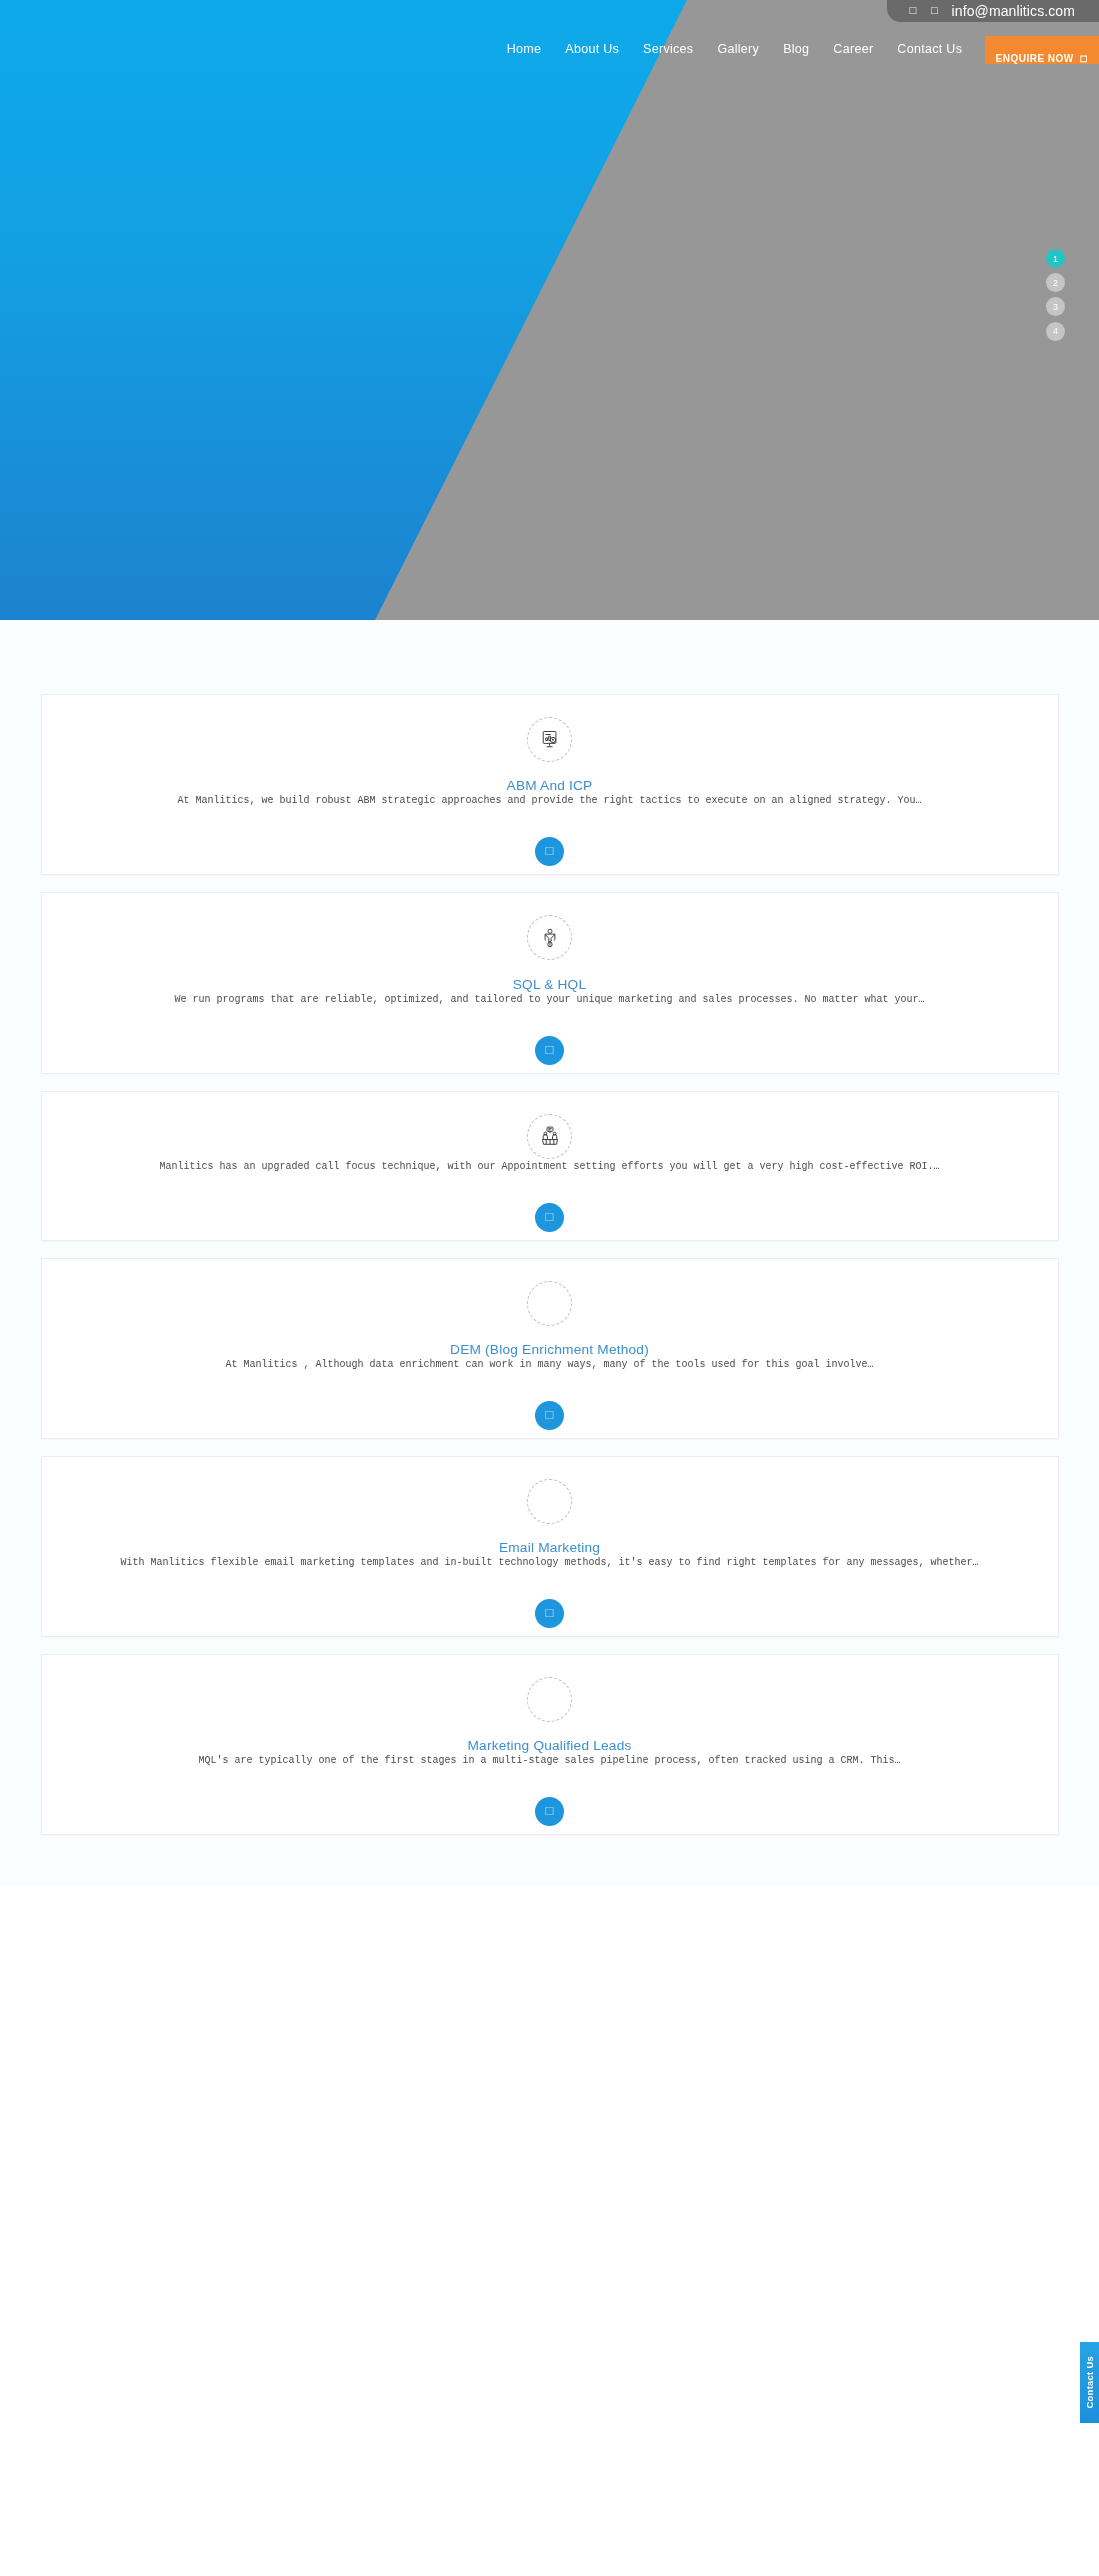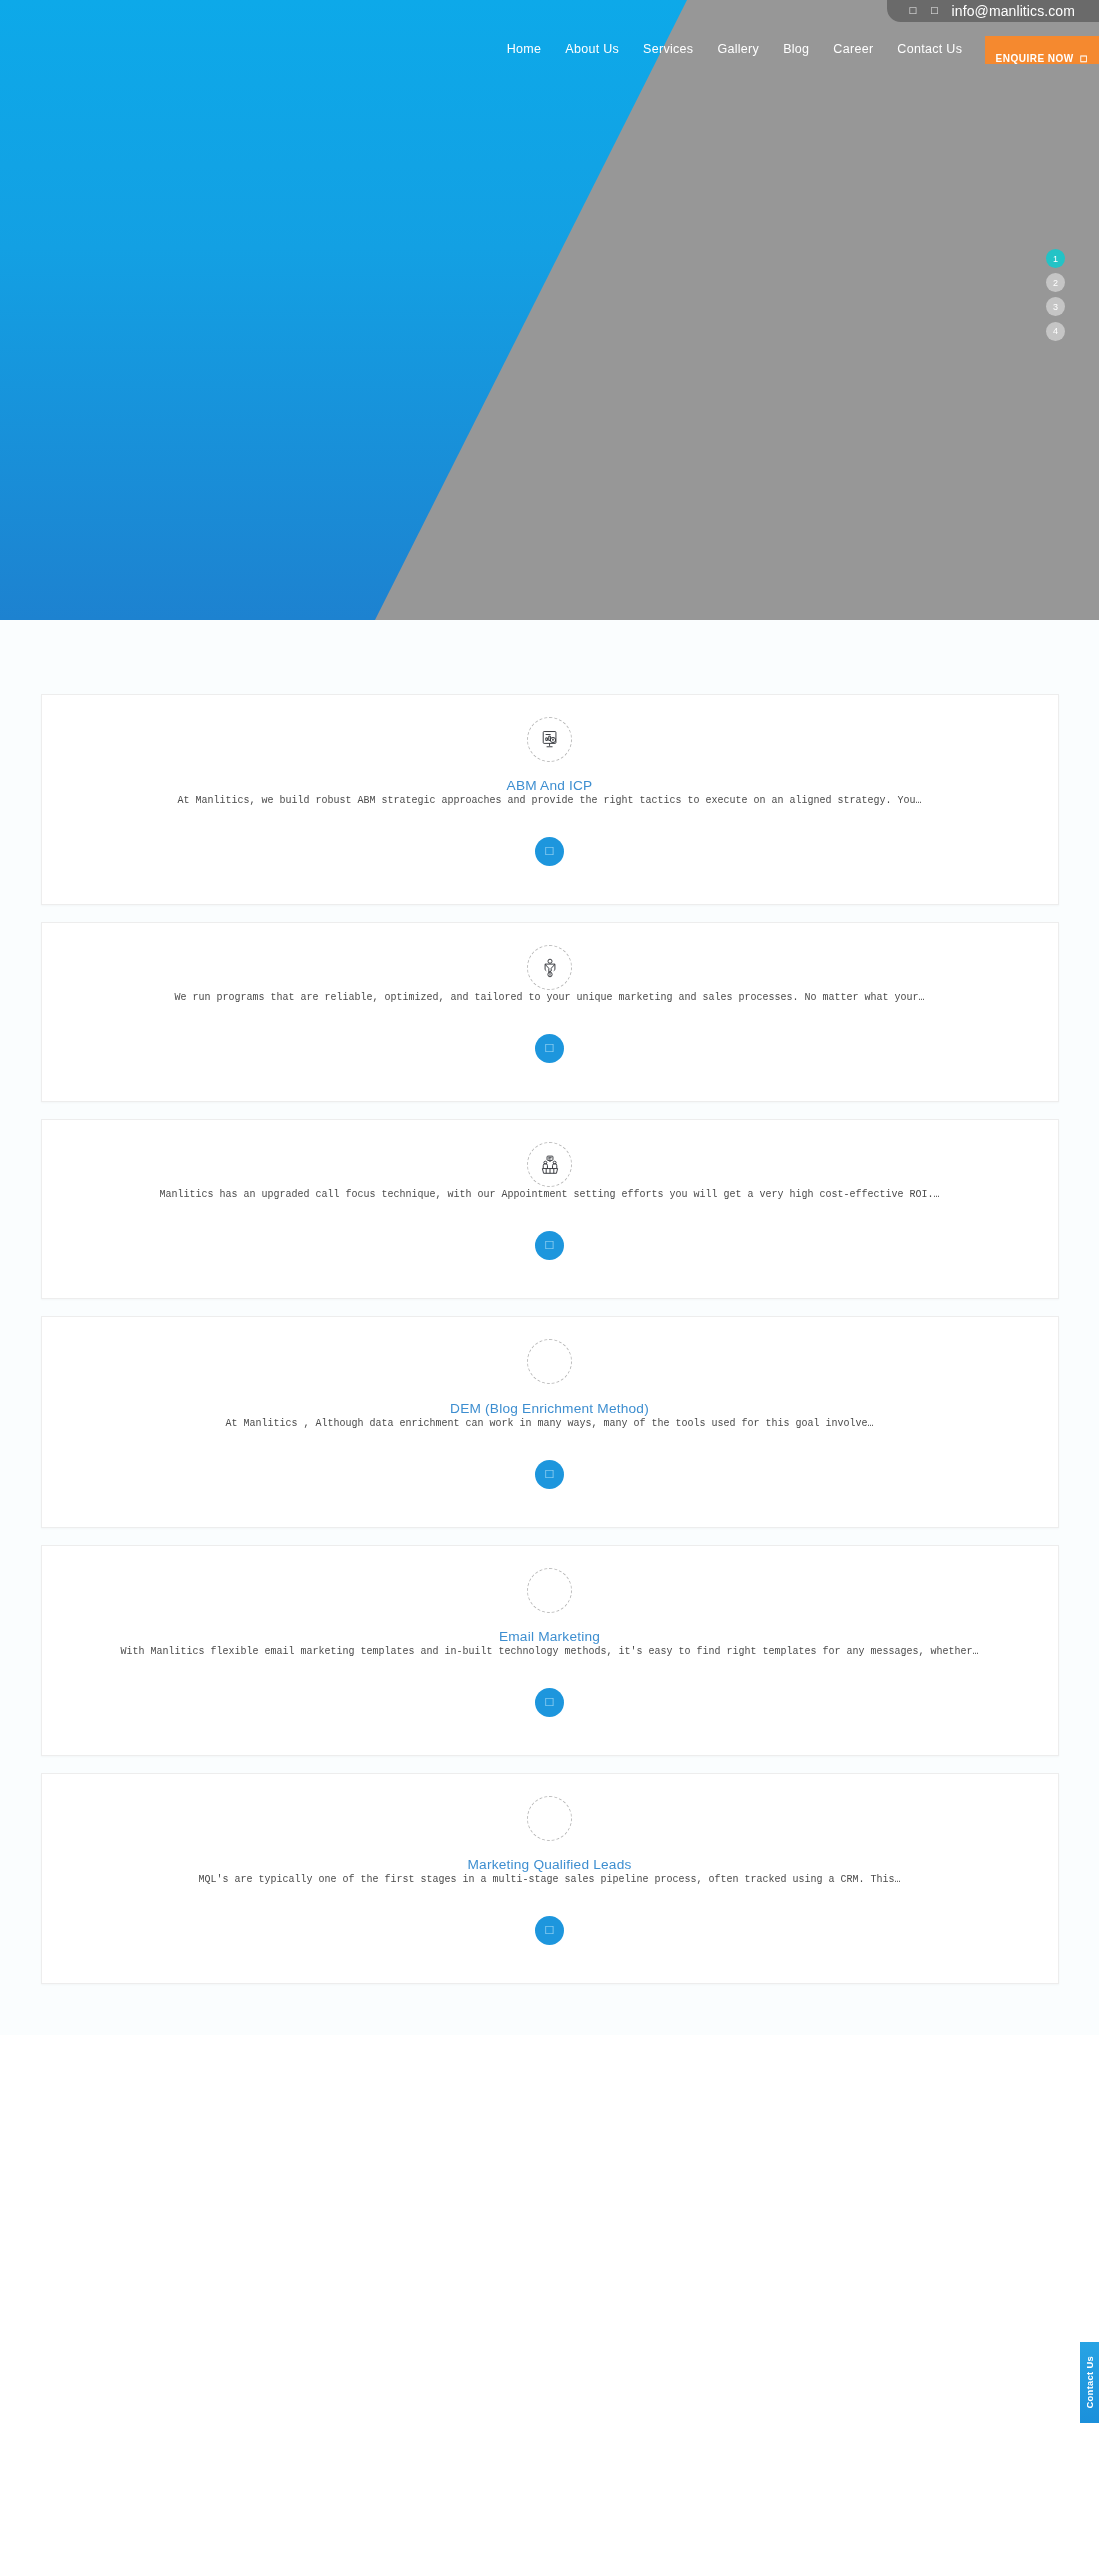--- a/index.html
+++ b/index.html
@@ -160,21 +160,21 @@
     letter-spacing: 0.3px;
   }
 
   .cards { margin-top: 26px; }
   .card {
     width: 1018px;
     margin: 0 auto 17px;
     background: #ffffff;
     border: 0.9px solid #ededed;
     box-shadow: 0 0.9px 1.7px rgba(0,0,0,.03);
-    padding: 22px 17px 38px;
+    padding: 22px 17px 8px;
     text-align: center;
   }
   .icon-circle {
     width: 45px;
     height: 45px;
     margin: 0 auto;
     border: 0.9px dashed #b9b9b9;
     border-radius: 50%;
     display: flex;
     align-items: center;
@@ -296,20 +296,21 @@
         <span>
           <svg width="22" height="22" viewBox="0 0 26 26" fill="none" stroke="#2f3237" stroke-width="1.1">
             <circle cx="13" cy="5" r="2.4"></circle>
             <path d="M7 8.4h12l-4.6 5v3.2L11.6 18v-4.6z"></path>
             <path d="M7.2 9v6M18.8 9v6M7.2 15l1.4 1.3M18.8 15l-1.4 1.3"></path>
             <ellipse cx="13" cy="20.6" rx="2.5" ry="2.8"></ellipse>
             <path d="M13 19v3.2"></path>
           </svg>
         </span>
       </div>
+      <div class="card-title">SQL &amp; HQL</div>
       <div class="card-desc">We run programs that are reliable, optimized, and tailored to your unique marketing and sales processes. No matter what your…</div>
       <button class="more-btn">
         <span>☐</span>
       </button>
     </div>
 
     <div class="card">
       <div class="icon-circle">
         <span>
           <svg width="22" height="22" viewBox="0 0 26 26" fill="none" stroke="#2f3237" stroke-width="1.1">

